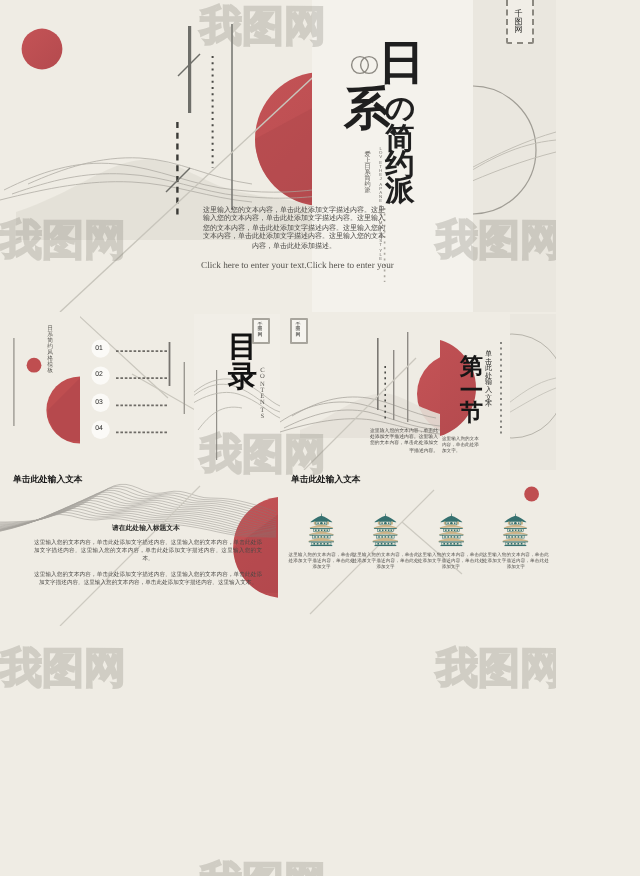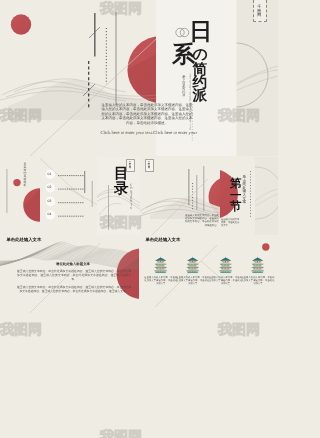--- a/index.html
+++ b/index.html
@@ -4,21 +4,21 @@
 <title>PPT Template Preview</title>
 <style>
 html,body{margin:0;padding:0;background:#efece4;}
 body{width:278px;height:438px;overflow:hidden;font-family:"Liberation Sans",sans-serif;-webkit-font-smoothing:antialiased;text-rendering:geometricPrecision;}
 .sheet{position:relative;width:278px;height:438px;overflow:hidden;background:#efece4;}
 .slide{position:absolute;overflow:hidden;background:#efece4;}
 .slide>svg{position:absolute;left:0;top:0;display:block;overflow:visible;}
 .t{position:absolute;white-space:nowrap;color:#1f1f1f;line-height:1;}
 .wmlayer{position:absolute;left:0;top:0;width:278px;height:438px;overflow:hidden;
          pointer-events:none;z-index:40;}
-.wm{position:absolute;white-space:nowrap;font-weight:700;font-size:14px;
+.wm{position:absolute;white-space:nowrap;font-weight:700;font-size:21px;
     color:transparent;letter-spacing:0px;
     -webkit-text-stroke:0.9px rgba(136,133,124,0.30);
     font-family:"Liberation Sans",sans-serif;}
 .vt{position:absolute;display:flex;flex-direction:column;align-items:center;line-height:1;}
 .vt>span{display:block;}
 </style>
 </head>
 <body>
 
 <div class="sheet">

